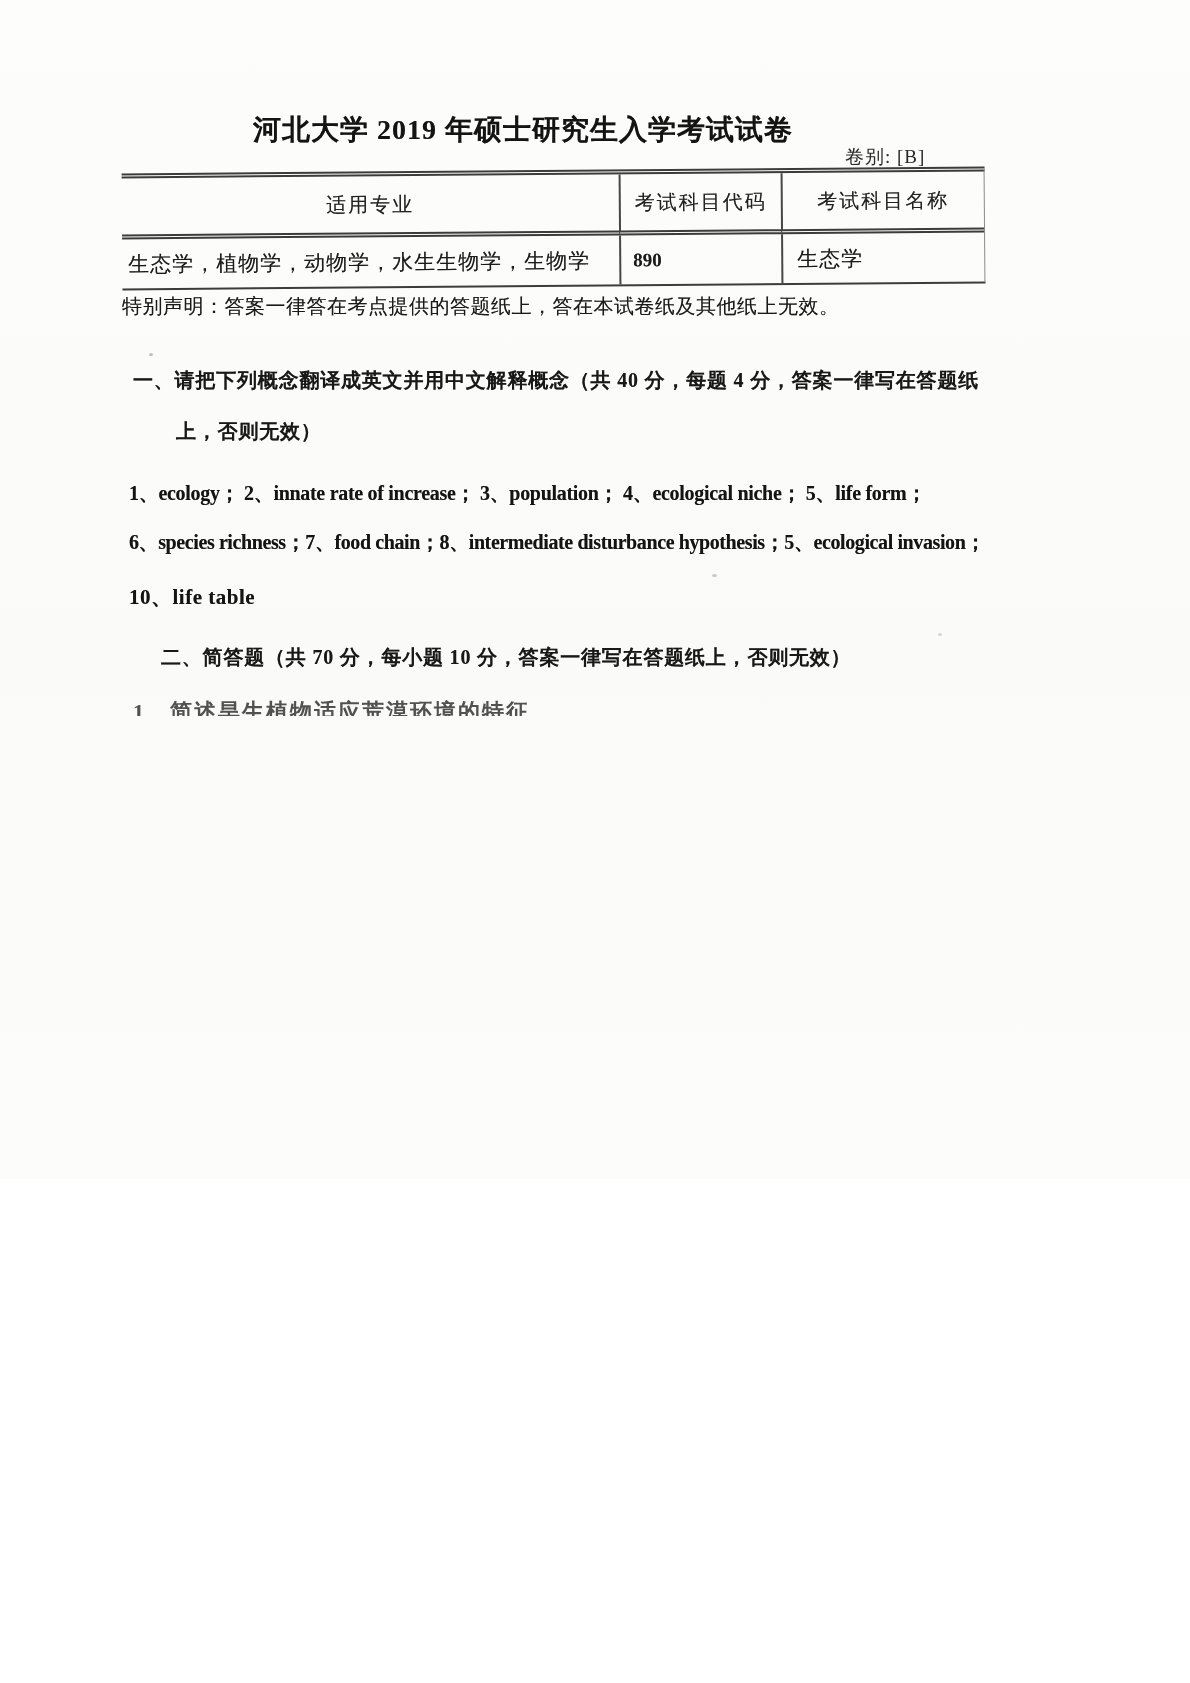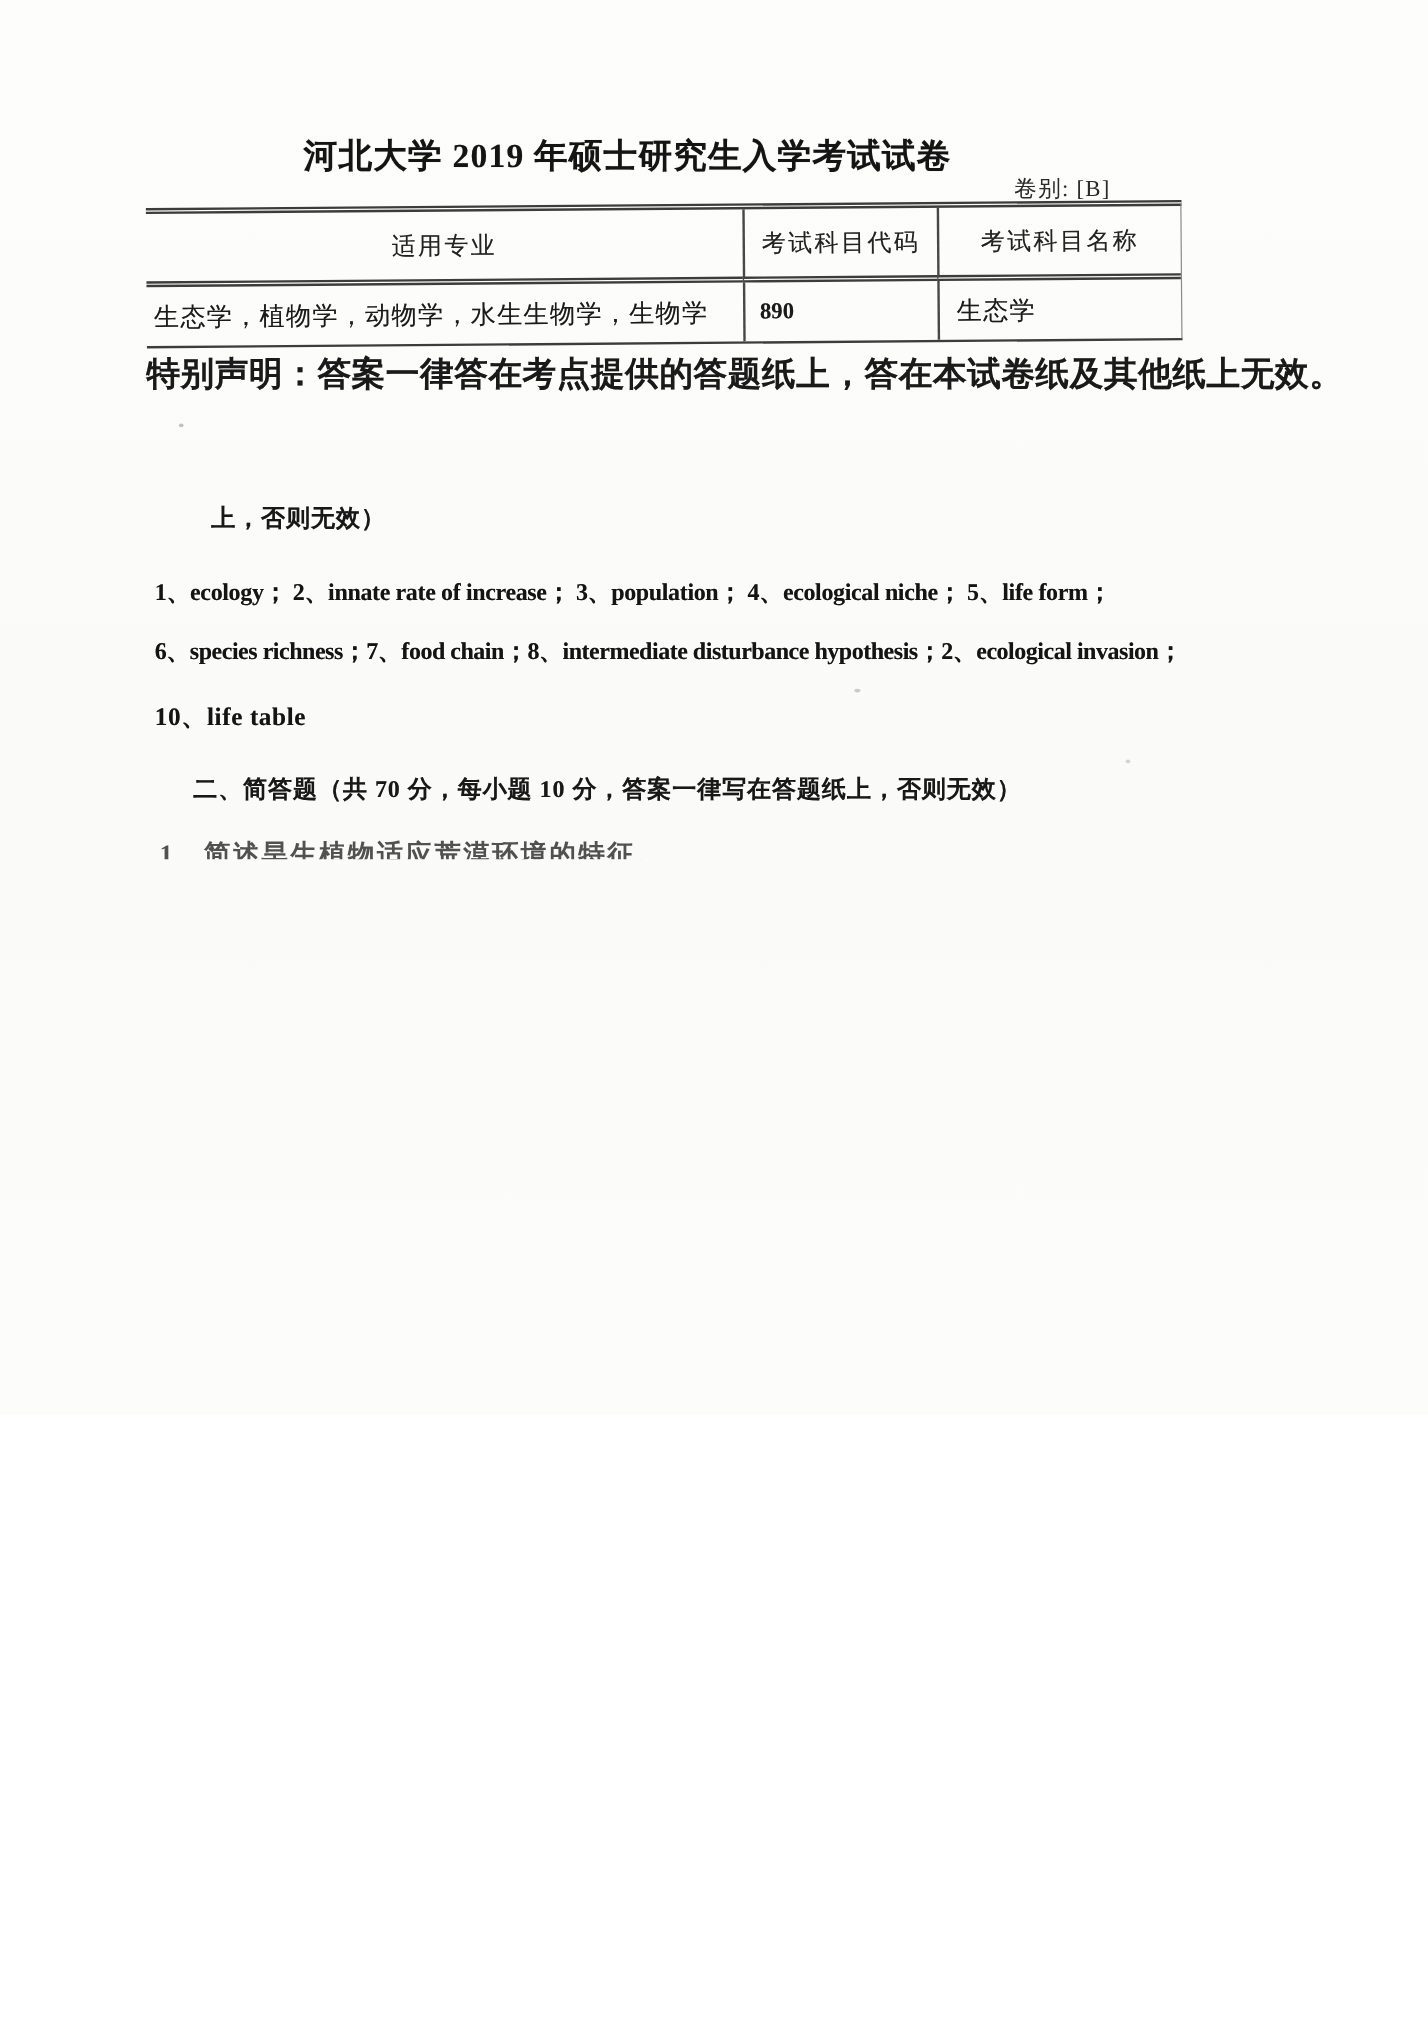--- a/index.html
+++ b/index.html
@@ -44,21 +44,21 @@
     height: 49px; font-size: 21px; color: #1b1b1b;
     text-shadow: 0 0 0.5px rgba(0,0,0,0.4);
   }
   .col2, .col3 { border-left: 2px solid #474747; }
   .td.col1 { padding-left: 6px; letter-spacing: 1px; }
   .td.col2 { padding-left: 12px; font-weight: 700; font-size: 19px; }
   .td.col3 { padding-left: 14px; letter-spacing: 1px; }
 
   .notice {
     left: 122px; top: 293px;
-    font-size: 28px; font-weight: 700; letter-spacing: 0.5px;
+    font-size: 20px; font-weight: 400; letter-spacing: 0.5px;
     color: #1a1a1a; text-shadow: 0 0 0.5px rgba(0,0,0,0.4);
   }
 
   .heading {
     font-size: 20px; font-weight: 700; letter-spacing: 0.8px;
     color: #181818; text-shadow: 0 0 0.5px rgba(0,0,0,0.4);
   }
   .sec1-l1 { left: 133px; top: 367px; }
   .sec1-l2 { left: 176px; top: 418px; }
   .sec2    { left: 133px; top: 644px; margin-left: 28px; }
@@ -99,24 +99,25 @@
     <div class="cell th col1">适用专业</div>
     <div class="cell th col2">考试科目代码</div>
     <div class="cell th col3">考试科目名称</div>
     <div class="cell td col1">生态学，植物学，动物学，水生生物学，生物学</div>
     <div class="cell td col2">890</div>
     <div class="cell td col3">生态学</div>
   </div>
 
   <div class="abs notice">特别声明：答案一律答在考点提供的答题纸上，答在本试卷纸及其他纸上无效。</div>
 
+  <div class="abs heading sec1-l1">一、请把下列概念翻译成英文并用中文解释概念（共 40 分，每题 4 分，答案一律写在答题纸</div>
   <div class="abs heading sec1-l2">上，否则无效）</div>
 
   <div class="abs items items-l1">1、ecology； 2、innate rate of increase； 3、population； 4、ecological niche； 5、life form；</div>
-  <div class="abs items items-l2">6、species richness；7、food chain；8、intermediate disturbance hypothesis；2、ecological invasion；</div>
+  <div class="abs items items-l2">6、species richness；7、food chain；8、intermediate disturbance hypothesis；5、ecological invasion；</div>
   <div class="abs items items-l3">10、life table</div>
 
   <div class="abs heading sec2">二、简答题（共 70 分，每小题 10 分，答案一律写在答题纸上，否则无效）</div>
 
   <div class="q1cut">
     <span>1、简述旱生植物适应荒漠环境的特征。</span>
   </div>
 
   <div class="speck s1"></div>
   <div class="speck s2"></div>

